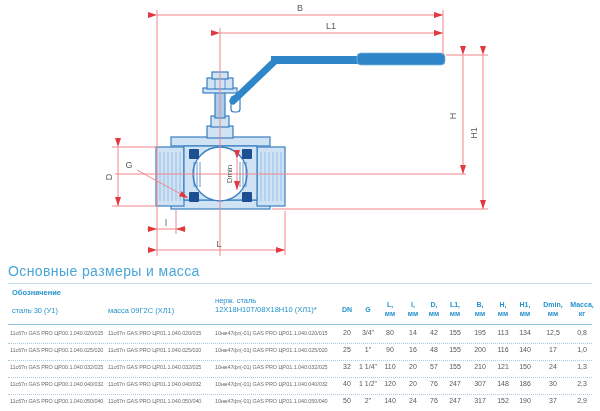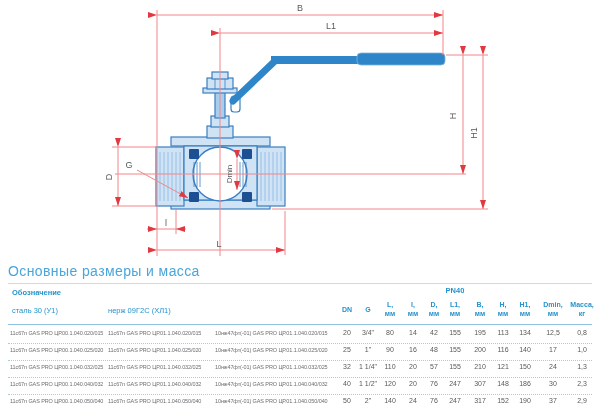--- a/index.html
+++ b/index.html
@@ -111,22 +111,25 @@
       <text x="166" y="226">l</text>
       <text x="219" y="247">L</text>
     </g>
   </svg>
 
   <div class="abs" id="title">Основные размеры и масса</div>
   <div class="abs rule1"></div>
 
   <div class="abs hdr" id="desig-hdr">Обозначение</div>
   <div class="abs hdr mat" id="mat1">сталь 30 (У1)</div>
-  <div class="abs hdr mat" id="mat2">нерж 09Г2С (ХЛ1)</div>
-  <div class="abs hdr" id="pn">PN40</div>
+  <div class="abs hdr mat" id="mat2">масса 09Г2С (ХЛ1)</div>
+  <div class="abs hdr mat" id="mat3">
+    <div>нерж. сталь</div>
+    <div>12Х18Н10Т/08Х18Н10 (ХЛ1)*</div>
+  </div>
 
   <div id="dim-cols">
       <div class="dimcol" style="left: 330px;">
         <div style="margin-top: 5px;">DN</div>
         <div></div>
       </div>
       <div class="dimcol" style="left: 351px;">
         <div style="margin-top: 5px;">G</div>
         <div></div>
       </div>

